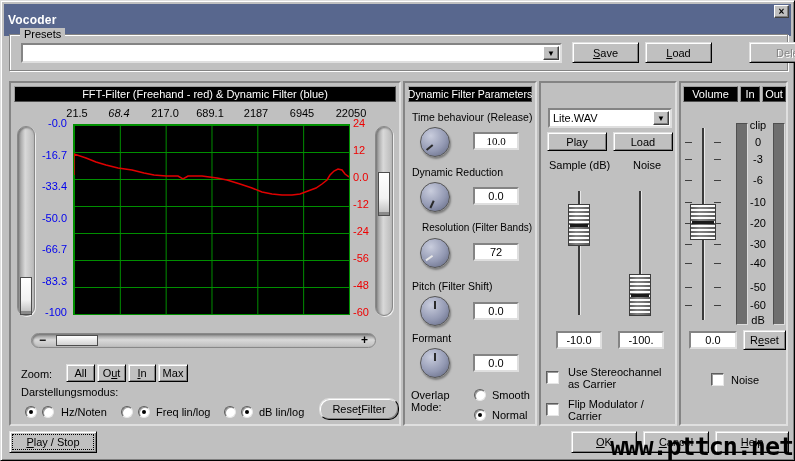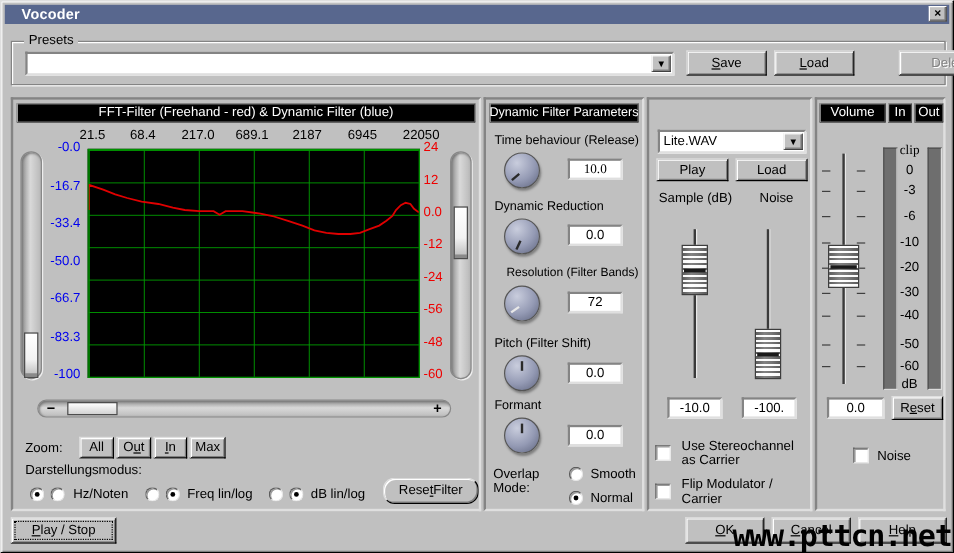--- a/index.html
+++ b/index.html
@@ -1,21 +1,21 @@
 <!DOCTYPE html>
 <html><head>
 <meta charset="utf-8">
 <style>
   * { box-sizing: border-box; margin:0; padding:0; }
   html,body { width:795px; height:461px; background:#c0c0c0; font-family:"Liberation Sans",sans-serif; font-size:11px; color:#000; }
   .dialog { position:absolute; left:0; top:0; width:795px; height:461px; background:#c0c0c0;
     border:1px solid; border-color:#dfdfdf #000 #000 #dfdfdf;
     box-shadow: inset 1px 1px 0 #fff, inset -1px -1px 0 #808080; }
-  .titlebar { position:absolute; left:3px; top:3px; right:3px; height:16px; background:#58678e;
-    display:flex; align-items:center; padding-left:14px; }
+  .titlebar { position:absolute; left:3px; top:3px; right:3px; height:32px; background:#58678e;
+    display:flex; align-items:center; padding-left:4px; }
   .titlebar .t { color:#fff; font-weight:bold; font-size:12px; letter-spacing:0.2px; }
   .closebtn { position:absolute; right:2px; top:1px; width:15px; height:13px; background:#c0c0c0;
     border:1px solid; border-color:#fff #404040 #404040 #fff; box-shadow: inset -1px -1px 0 #808080;
     font-size:10px; font-weight:bold; line-height:11px; text-align:center; }
   .winbtn { background:#c0c0c0; border:1px solid; border-color:#dfdfdf #000 #000 #dfdfdf;
     box-shadow: inset 1px 1px 0 #fff, inset -1px -1px 0 #808080;
     display:flex; align-items:center; justify-content:center; font-size:11px; font-family:inherit; color:#000; }
   .winbtn.disabled { color:#848484; text-shadow:1px 1px 0 #fff; }
   .focusdot { outline:1px dotted #000; outline-offset:-4px; }
   .groupbox { position:absolute; border:1px solid #848484; box-shadow:1px 1px 0 #fff, inset 1px 1px 0 #fff; }
@@ -90,21 +90,21 @@
     </div>
     <button class="winbtn" style="position:absolute;left:562px;top:7px;width:67px;height:21px;"><u>S</u>ave</button>
     <button class="winbtn" style="position:absolute;left:635px;top:7px;width:67px;height:21px;"><u>L</u>oad</button>
     <button class="winbtn disabled" style="position:absolute;left:739px;top:7px;width:86px;height:21px;">Delete</button>
   </div>
 
   <div class="panel" style="left:8px;top:80px;width:392px;height:345px;">
     <div class="hdr" style="left:3px;top:3px;width:382px;">FFT-Filter (Freehand - red) &amp; Dynamic Filter (blue)</div>
 
     <span class="axis-x" style="left:66px;top:24px;">21.5</span>
-    <span class="axis-x" style="left:108px;top:24px;">68.4</span>
+    <span class="axis-x" style="left:108px;top:24px;font-style:italic;">68.4</span>
     <span class="axis-x" style="left:154px;top:24px;">217.0</span>
     <span class="axis-x" style="left:199px;top:24px;">689.1</span>
     <span class="axis-x" style="left:245px;top:24px;">2187</span>
     <span class="axis-x" style="left:291px;top:24px;">6945</span>
     <span class="axis-x" style="left:340px;top:24px;">22050</span>
 
     <span class="axis-l" style="left:22px;top:34px;">-0.0</span>
     <span class="axis-l" style="left:22px;top:66px;">-16.7</span>
     <span class="axis-l" style="left:22px;top:97px;">-33.4</span>
     <span class="axis-l" style="left:22px;top:129px;">-50.0</span>
@@ -233,21 +233,21 @@
     <div class="hdr" style="left:81px;top:3px;width:24px;">Out</div>
 
     <div class="track-line" style="left:21px;top:45px;height:192px;"></div>
     <div class="tickcol" style="left:4px;top:59px;box-shadow:0 17px 0 #3f3f3f,0 38px 0 #3f3f3f,0 60px 0 #3f3f3f,0 81px 0 #3f3f3f,0 102px 0 #3f3f3f,0 121px 0 #3f3f3f,0 145px 0 #3f3f3f,0 163px 0 #3f3f3f;"></div>
     <div class="tickcol" style="left:33px;top:59px;box-shadow:0 17px 0 #3f3f3f,0 38px 0 #3f3f3f,0 60px 0 #3f3f3f,0 81px 0 #3f3f3f,0 102px 0 #3f3f3f,0 121px 0 #3f3f3f,0 145px 0 #3f3f3f,0 163px 0 #3f3f3f;"></div>
     <div class="fthumb" style="left:9px;top:121px;width:26px;height:36px;"></div>
 
     <div class="meter" style="left:55px;top:40px;height:202px;"></div>
     <div class="meter" style="left:92px;top:40px;height:202px;"></div>
 
-    <span class="scale-lbl" style="left:62px;top:36px;font-family:Liberation Serif, serif;">clip</span>
+    <span class="scale-lbl" style="left:62px;top:36px;">clip</span>
     <span class="scale-lbl" style="left:62px;top:53px;">0</span>
     <span class="scale-lbl" style="left:62px;top:70px;">-3</span>
     <span class="scale-lbl" style="left:62px;top:91px;">-6</span>
     <span class="scale-lbl" style="left:62px;top:113px;">-10</span>
     <span class="scale-lbl" style="left:62px;top:134px;">-20</span>
     <span class="scale-lbl" style="left:62px;top:155px;">-30</span>
     <span class="scale-lbl" style="left:62px;top:174px;">-40</span>
     <span class="scale-lbl" style="left:62px;top:198px;">-50</span>
     <span class="scale-lbl" style="left:62px;top:216px;">-60</span>
     <span class="scale-lbl" style="left:62px;top:231px;">dB</span>

